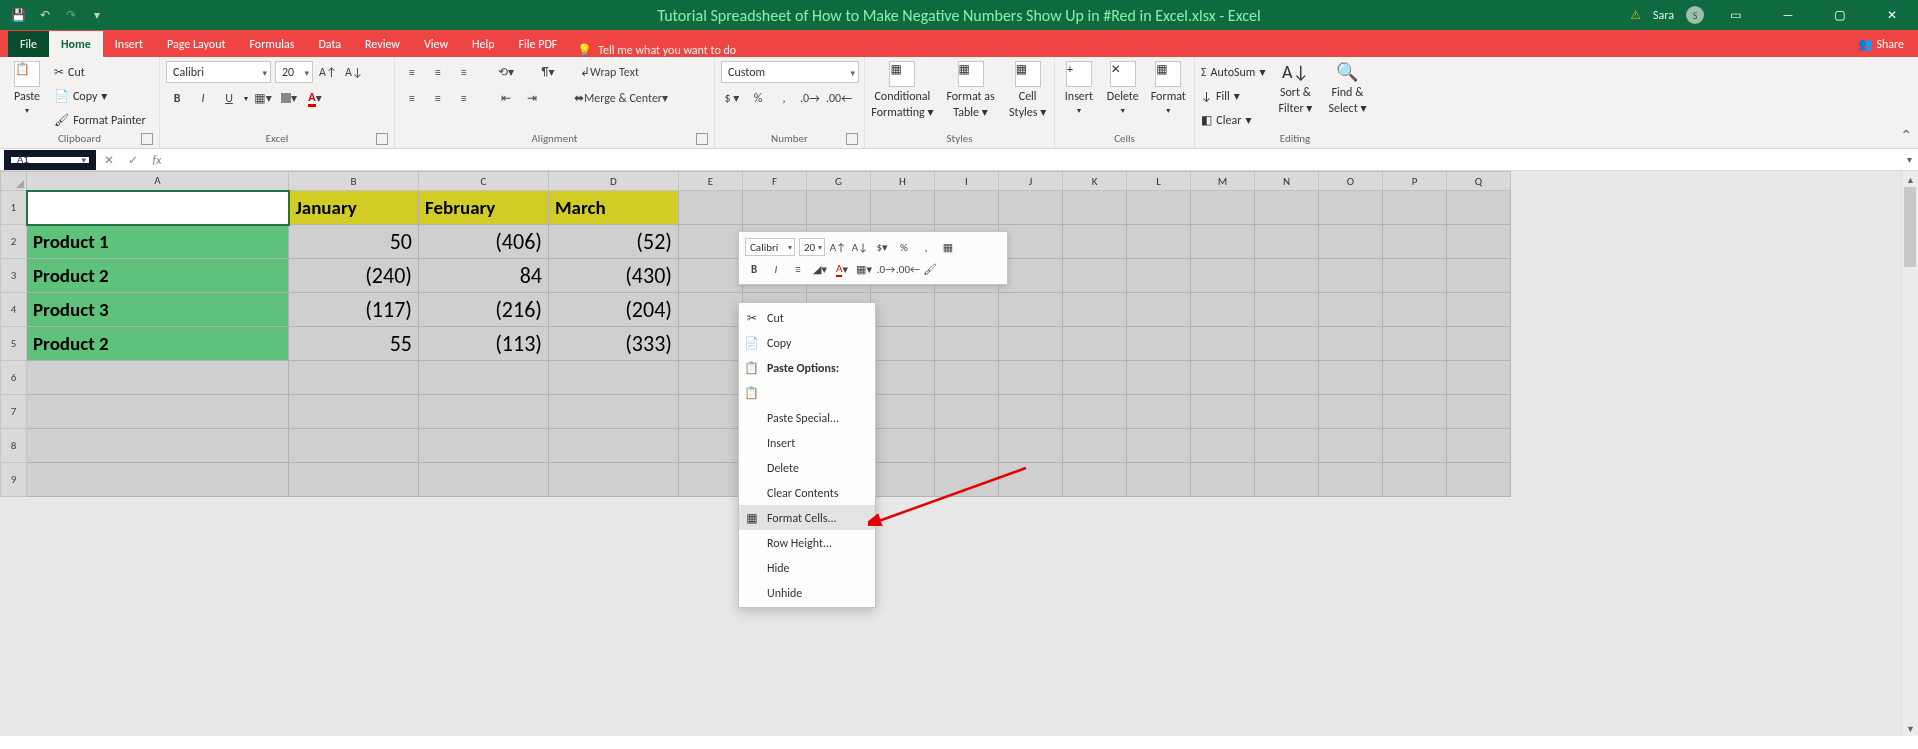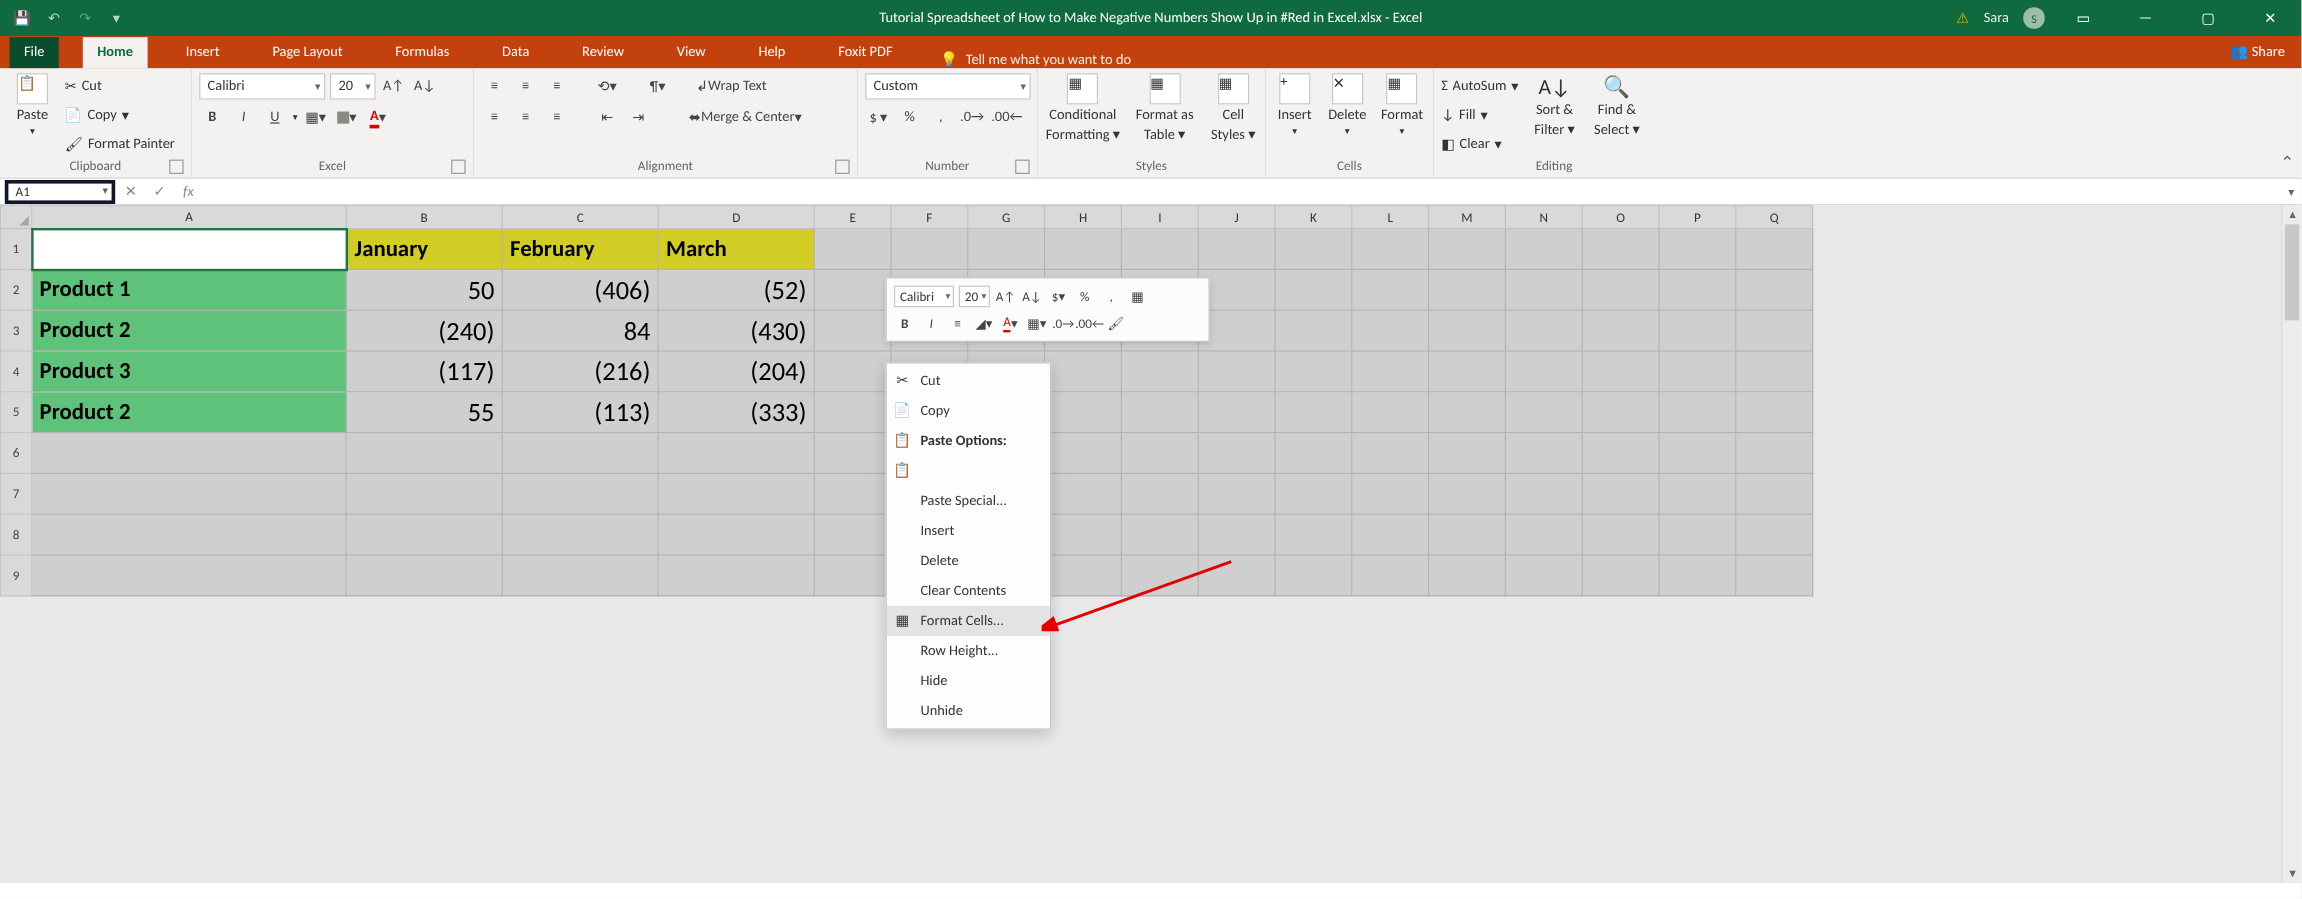--- a/index.html
+++ b/index.html
@@ -1,45 +1,45 @@
 <!DOCTYPE html>
 <html><head>
 <meta charset="utf-8">
 <style>
   * { box-sizing: border-box; font-family: "Segoe UI", Calibri, sans-serif; }
   body { margin: 0; background: #fff; font-size: 12px; color: #333; overflow: hidden; }
   .titlebar { height: 30px; background: #0f6b3f; color: #fff; display: flex; align-items: center; position: relative; }
   .qa-toolbar { display: flex; gap: 4px; padding: 0 8px; }
   .qa-btn { width: 22px; height: 22px; display: inline-flex; align-items: center; justify-content: center; color: #b8d6c7; }
-  .title-center { position: absolute; left: 50%; transform: translateX(-50%); font-size: 12px; color: #ffffff; }
+  .title-center { position: absolute; left: 50%; transform: translateX(-50%); font-size: 16px; color: #86efac; }
   .title-right { margin-left: auto; display: flex; align-items: center; gap: 12px; padding-right: 6px; }
   .avatar { width: 18px; height: 18px; background: #9bbfa9; border-radius: 50%; display: flex; align-items: center; justify-content: center; color: #0f6b3f; font-size: 10px; }
   .win-btn { width: 40px; height: 30px; display: flex; align-items: center; justify-content: center; color: #fff; }
-  .ribbon-tabs { display: flex; background: #c2410c; color: #fff; height: 27px; align-items: flex-end; padding-left: 8px; gap: 20px; }
+  .ribbon-tabs { display: flex; background: #ef4444; color: #fff; height: 27px; align-items: flex-end; padding-left: 8px; gap: 0; }
   .ribbon-tab { padding: 6px 12px 6px; font-size: 12px; cursor: pointer; }
   .ribbon-tab.file { background: #0a4d2d; }
   .ribbon-tab.active { background: #f3f2f1; color: #0f6b3f; font-weight: 600; }
   .ribbon-share { margin-left: auto; padding: 6px 14px; }
   .tell-me { display: flex; align-items: center; gap: 6px; padding: 0 8px; color: #e8f0ea; }
   .ribbon { background: #f3f2f1; border-bottom: 1px solid #d6d6d6; height: 92px; display: flex; }
   .group { border-right: 1px solid #e1e1e1; display: flex; flex-direction: column; justify-content: space-between; padding: 4px 6px 3px; }
   .group-body { display: flex; gap: 6px; align-items: flex-start; }
   .group-label { text-align: center; font-size: 11px; color: #666; position: relative; }
   .dlg-launcher { position: absolute; right: 0; bottom: 0; width: 12px; height: 12px; border: 1px solid #999; display: inline-block; }
   .big-btn { display: flex; flex-direction: column; align-items: center; width: 42px; gap: 2px; }
   .icon-box { width: 26px; height: 26px; background: #fff; border: 1px solid #c8c8c8; display: inline-block; }
   .small-row { height: 22px; display: flex; align-items: center; gap: 4px; }
   .combo { background: #fff; border: 1px solid #c8c8c8; height: 22px; padding: 0 16px 0 6px; font-size: 12px; display: flex; align-items: center; position: relative; }
   .combo::after { content: "▾"; position: absolute; right: 3px; font-size: 9px; color: #666; }
   .font-name { width: 105px; }
   .font-size { width: 38px; }
   .num-fmt { width: 138px; }
   .btn { height: 22px; min-width: 22px; display: inline-flex; align-items: center; justify-content: center; background: transparent; border: 1px solid transparent; font-size: 12px; color:#444; }
   .formula-bar { display: flex; align-items: center; border-bottom: 1px solid #d6d6d6; height: 22px; background: #fff; }
-  .name-box { width: 92px; border: 3px solid #0f172a; height: 20px; margin: 1px 1px 1px 4px; padding: 0 16px 0 6px; display: flex; align-items: center; font-size: 11px; position: relative; background: #fff; }
+  .name-box { width: 92px; border: 7px solid #0f172a; height: 20px; margin: 1px 1px 1px 4px; padding: 0 16px 0 6px; display: flex; align-items: center; font-size: 11px; position: relative; background: #fff; }
   .name-box::after { content: "▾"; position: absolute; right: 3px; font-size: 9px; color: #666; }
   .fb-btn { width: 24px; height: 20px; display: flex; align-items: center; justify-content: center; color: #888; }
   .fb-input { flex: 1; border: 0; height: 20px; padding: 0 6px; background: #fff; }
   .grid-area { position: relative; background: #e8e8e8; height: 565px; }
   table { border-collapse: collapse; table-layout: fixed; }
   .col-hdr th { background: #d9d9d9; border: 1px solid #c2c0c0; height: 19px; font-weight: 400; font-size: 11px; color: #333; text-align: center; }
   .row-hdr { background: #d9d9d9; border: 1px solid #c5c5c5; width: 26px; text-align: center; font-size: 11px; color: #444; }
   td.cell { background: #cfcfcf; border: 1px solid #b3b3b3; padding: 2px 6px; height: 34px; font-family: Calibri, sans-serif; }
   td.cell.blank { height: 34px; }
   td.cell.hdr { background: #d2cd24; color: #000; font-weight: bold; font-size: 19px; }
@@ -91,21 +91,21 @@
 <div class="ribbon-tabs">
   <div class="ribbon-tab file">File</div>
   <div class="ribbon-tab active">Home</div>
   <div class="ribbon-tab">Insert</div>
   <div class="ribbon-tab">Page Layout</div>
   <div class="ribbon-tab">Formulas</div>
   <div class="ribbon-tab">Data</div>
   <div class="ribbon-tab">Review</div>
   <div class="ribbon-tab">View</div>
   <div class="ribbon-tab">Help</div>
-  <div class="ribbon-tab">Foxit PDF</div>
+  <div class="ribbon-tab">File PDF</div>
   <div class="tell-me">
     <span>💡</span>
     <span>Tell me what you want to do</span>
   </div>
   <div class="ribbon-share">
     <span>👥 </span><span>Share</span>
   </div>
 </div>
 
 <div class="ribbon" style="position:relative">

